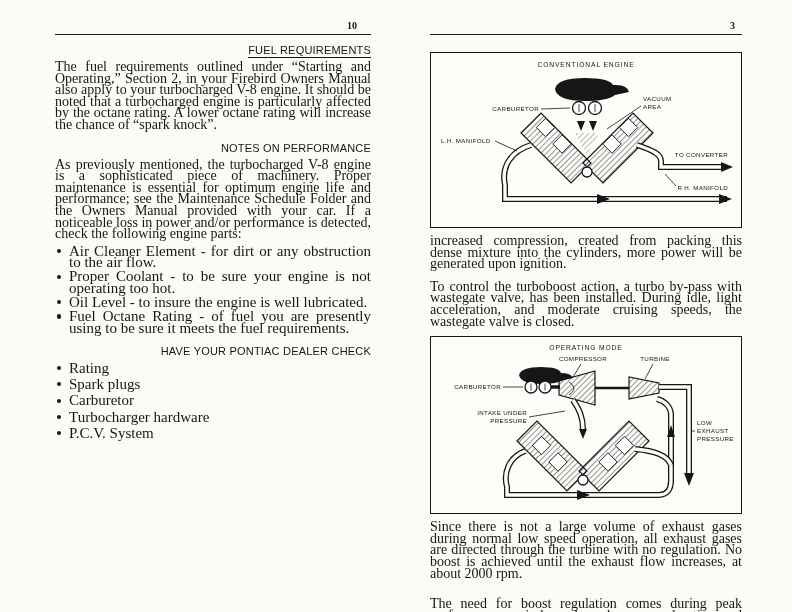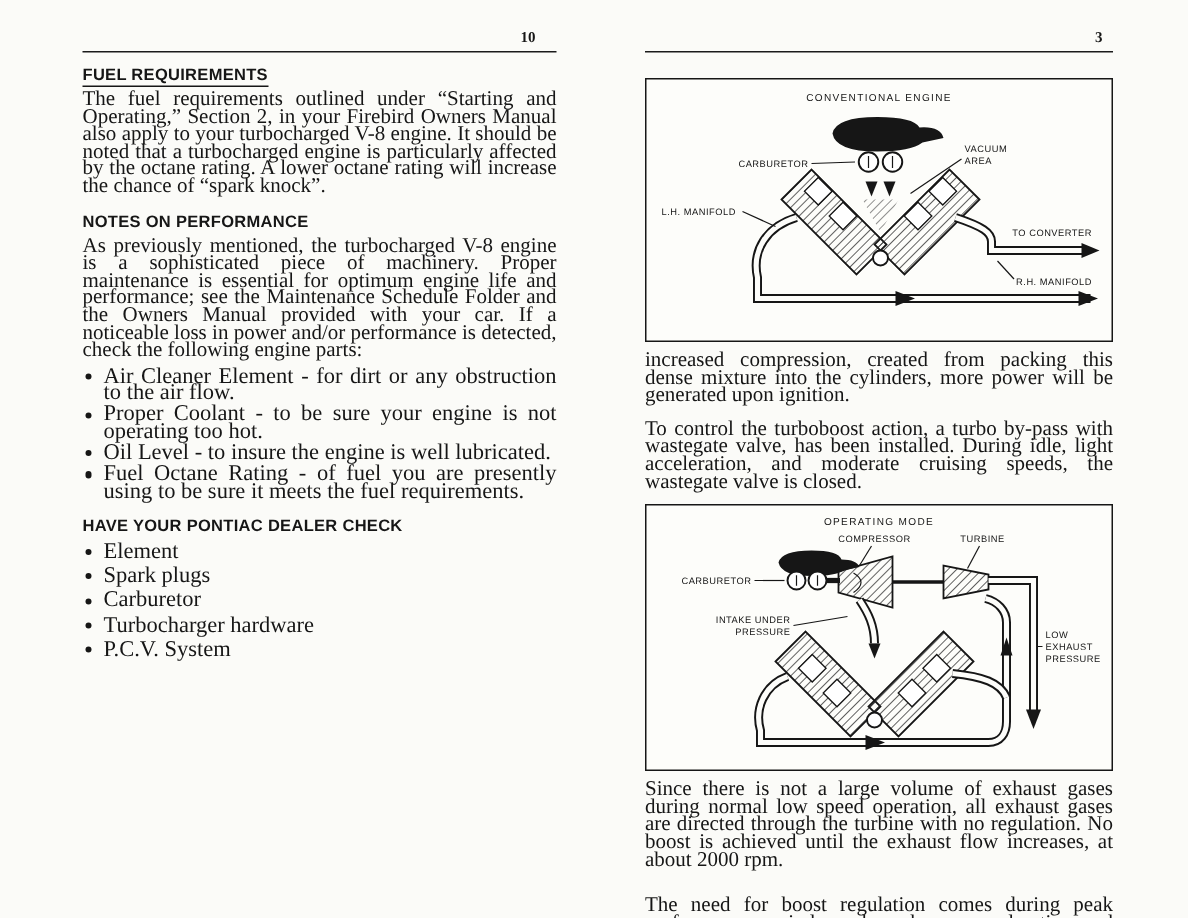--- a/index.html
+++ b/index.html
@@ -11,22 +11,22 @@
   }
   .page { position:absolute; top:20px; }
   .page-left  { left:55px;  width:316px; }
   .page-right { left:430px; width:312px; }
 
   .folio { font-weight:bold; font-size:10px; text-align:right; padding:0 14px 3px 0; }
   .page-right .folio { padding-right:7px; }
   .rule { border-top:1.6px solid #1b1b1b; }
 
   h2 {
-    font-family:"Liberation Sans", sans-serif; font-weight:bold;
-    font-size:11px; letter-spacing:.2px; margin:11px 0 5px 0;
+    font-family:"Liberation Sans", sans-serif; font-weight:normal;
+    font-size:11px; letter-spacing:.2px; margin:11px 0 5px 0;text-align:right;
   }
   h2.first { margin-top:9px; }
   h2 .u { border-bottom:1.3px solid #161616; padding-bottom:1px; }
 
   p { font-size:14px; line-height:11.6px; text-align:justify; margin:0; }
   .mt7  { margin-top:7px; }
   .mt11 { margin-top:11px; }
   .mt19 { margin-top:19px; }
 
   ul.bullets { list-style:none; margin:6px 0 0 0; padding:0; font-size:15px; line-height:11.3px; }
@@ -69,21 +69,21 @@
 
   <ul class="bullets">
     <li>Air Cleaner Element - for dirt or any obstruction to the air flow.</li>
     <li>Proper Coolant - to be sure your engine is not operating too hot.</li>
     <li>Oil Level - to insure the engine is well lubricated.</li>
     <li>Fuel Octane Rating - of fuel you are presently using to be sure it meets the fuel requirements.</li>
   </ul>
 
   <h2>HAVE YOUR PONTIAC DEALER CHECK</h2>
   <ul class="bullets checklist">
-    <li>Element</li>
+    <li>Rating</li>
     <li>Spark plugs</li>
     <li>Carburetor</li>
     <li>Turbocharger hardware</li>
     <li>P.C.V. System</li>
   </ul>
 </div>
 
 <div class="page page-right">
   <div class="folio">3</div>
   <div class="rule"></div>

